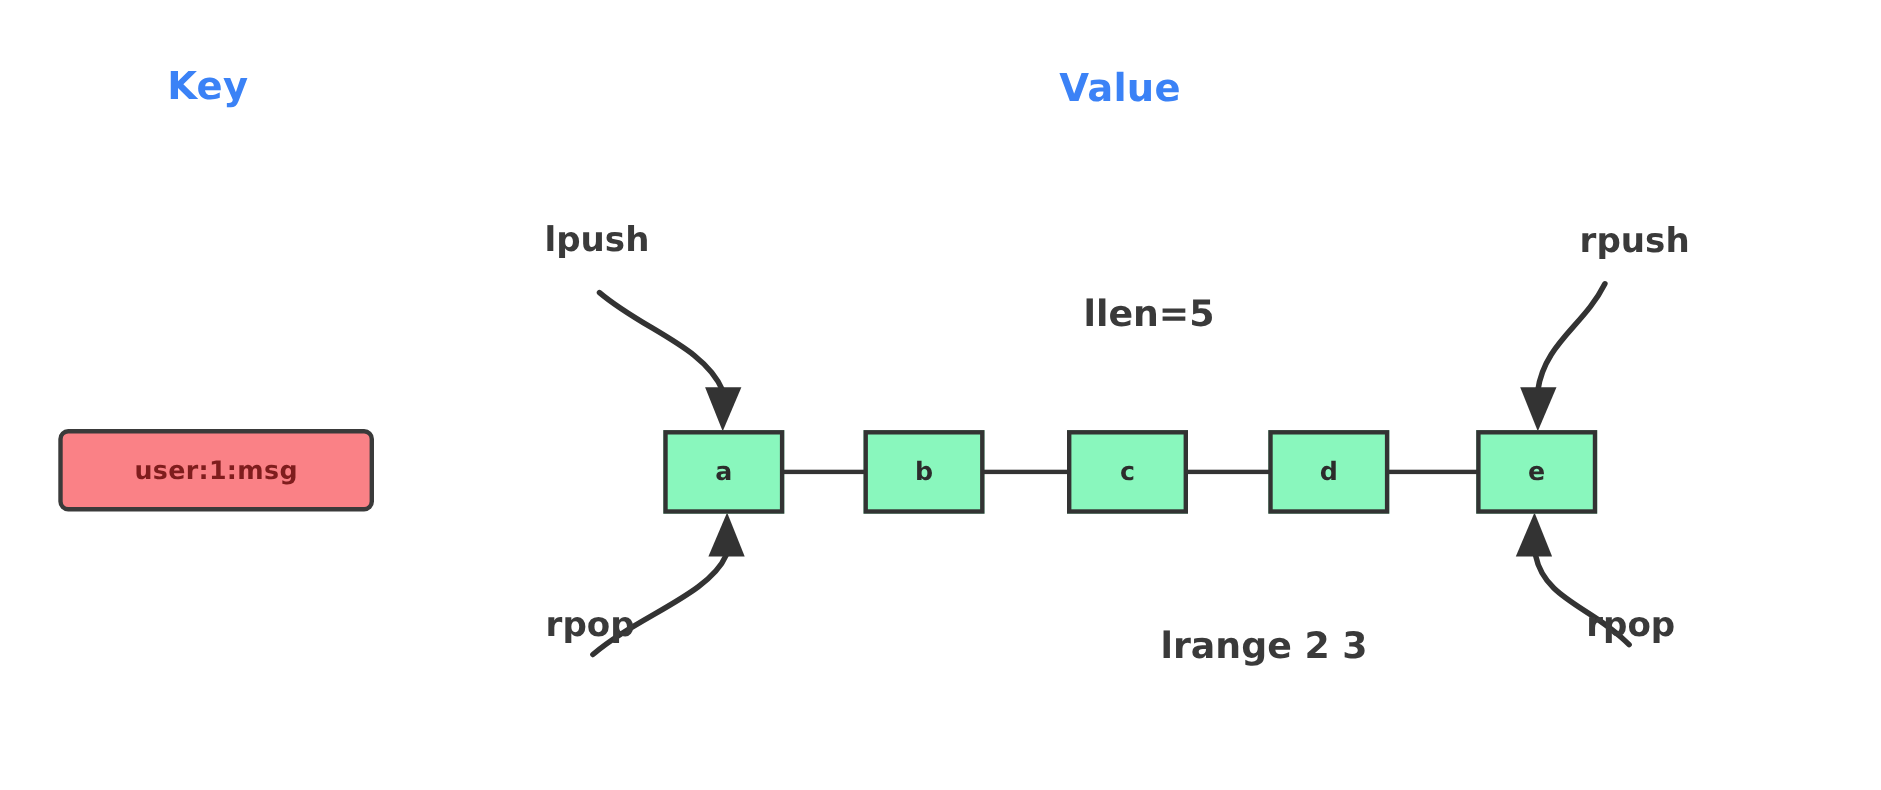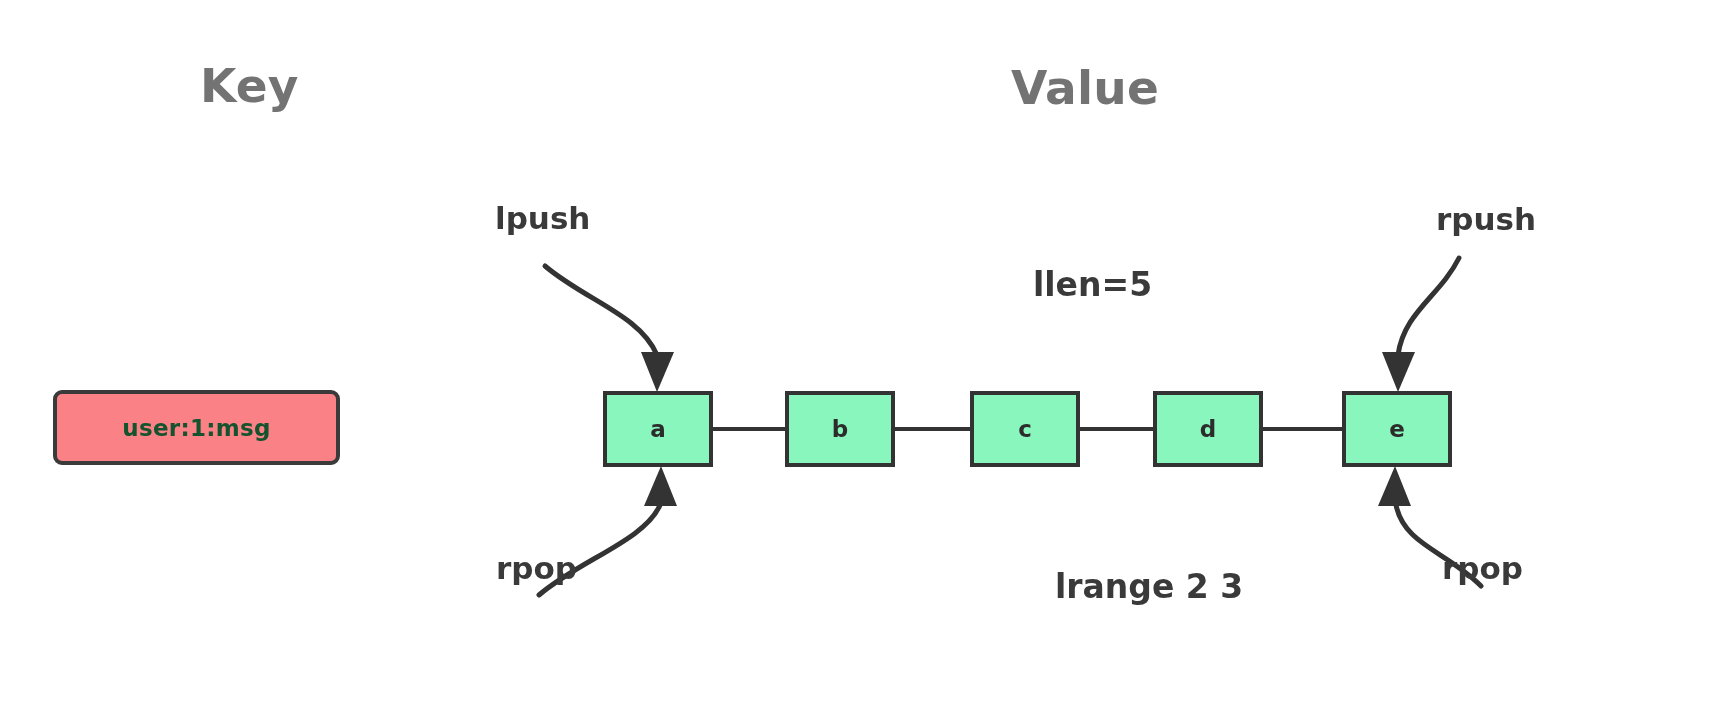--- a/index.html
+++ b/index.html
@@ -23,24 +23,23 @@
     height: 718px;
   }
   .lbl {
     position: absolute;
     color: #3b3b3b;
     font-weight: bold;
     white-space: nowrap;
     line-height: 1;
   }
   .heading {
-    font-size: 47px;
-    color: #737373;
+    font-size: 35px;
+    color: #3b82f6;
     letter-spacing: 0.2px;
-    margin-left: 48px;
   }
   .op-label {
     font-size: 31px;
     color: #3a3a3a;
   }
   .info-label {
     font-size: 33px;
     color: #3a3a3a;
   }
   #key-box {
@@ -53,21 +52,21 @@
     background: #FA8186;
     border: 4px solid #3a3a3a;
     border-radius: 9px;
     display: flex;
     align-items: center;
     justify-content: center;
   }
   #key-box .box-text {
     font-size: 23px;
     font-weight: bold;
-    color: #14532d;
+    color: #7f1d1d;
     letter-spacing: 0.3px;
   }
   .node {
     position: absolute;
     top: 391px;
     height: 76px;
     box-sizing: border-box;
     background: #89F7BD;
     border: 4px solid #333333;
     display: flex;
@@ -143,14 +142,14 @@
 <div class="connector" style="left:711px; width:76px;"></div>
 <div class="connector" style="left:893px; width:79px;"></div>
 <div class="connector" style="left:1078px; width:77px;"></div>
 <div class="connector" style="left:1261px; width:83px;"></div>
 
 <div class="lbl op-label" style="left:495px; top:203px;">lpush</div>
 <div class="lbl op-label" style="left:496px; top:553px;">rpop</div>
 <div class="lbl op-label" style="left:1436px; top:204px;">rpush</div>
 <div class="lbl op-label" style="left:1442px; top:553px;">rpop</div>
 
-<div class="lbl info-label" style="left:985px; top:268px;margin-left:48px;">llen=5</div>
+<div class="lbl info-label" style="left:985px; top:268px;">llen=5</div>
 <div class="lbl info-label" style="left:1034px; top:570px;margin-left:21px;">lrange 2 3</div>
 
 </body></html>

